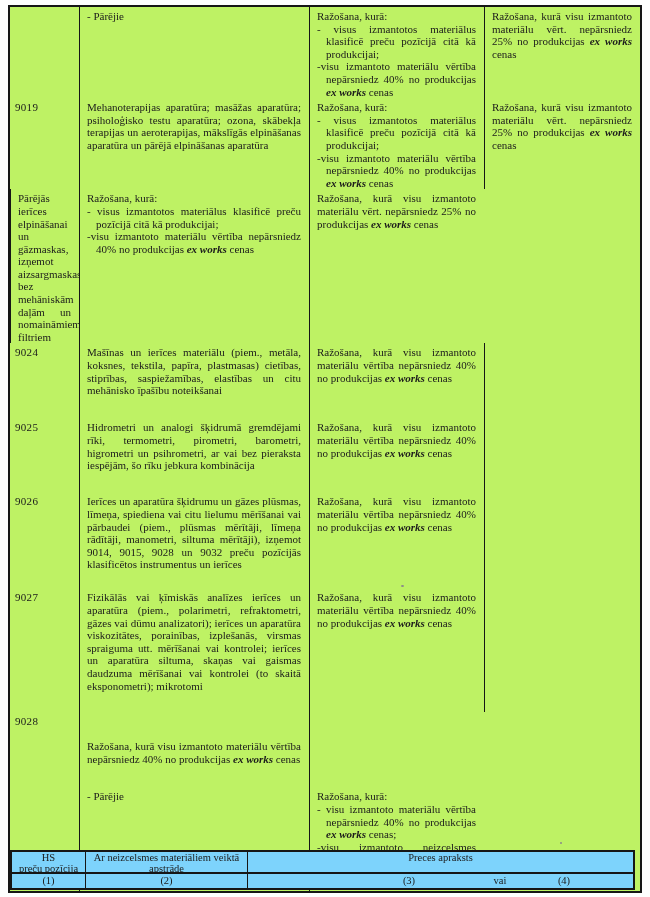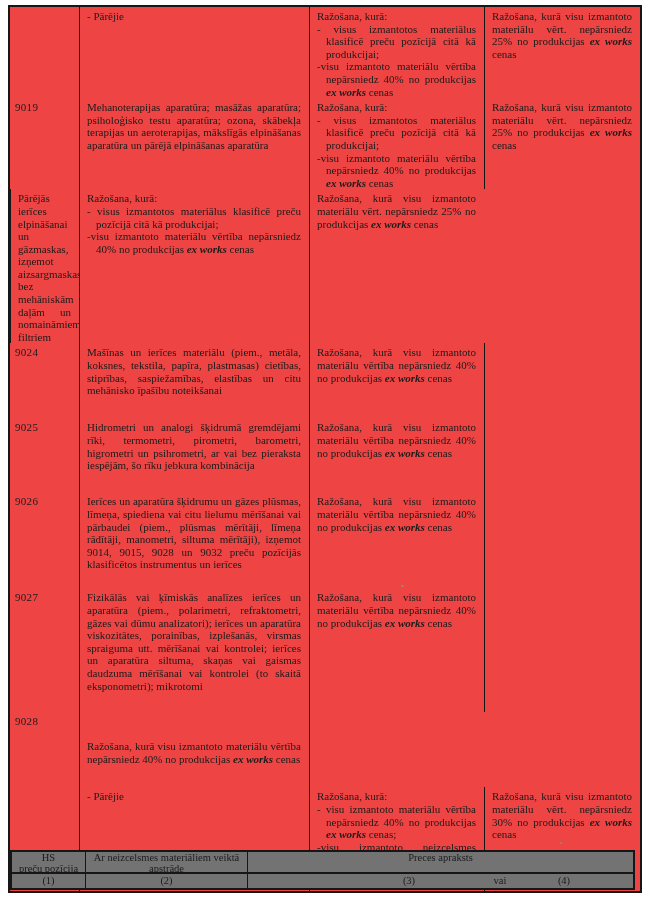--- a/index.html
+++ b/index.html
@@ -14,21 +14,21 @@
   }
   .page { position: relative; width: 650px; height: 897px; }
 
   
   .main-table {
     position: absolute;
     left: 8px; top: 5px;
     width: 634px;
     box-sizing: border-box;
     border: 2px solid #161616;
-    background: #ef4444;
+    background: #bef264;
   }
   .trow {
     display: grid;
     grid-template-columns: 69px 230px 175px 1fr;
   }
   .cell {
     box-sizing: border-box;
     padding: 3px 8px 0 7px;
     font-size: 11px;
     line-height: 12.6px;
@@ -57,21 +57,21 @@
   .offset-rule { margin-top: 25px; }
   .sub-item { margin-top: 0; }
 
   
   .footer-table {
     position: absolute;
     left: 10px; top: 850px;
     width: 625px;
     box-sizing: border-box;
     border: 2px solid #161616;
-    background: #737373;
+    background: #7dd3fc;
     display: grid;
     grid-template-columns: 73px 162px 1fr;
     grid-template-rows: 22px 14px;
   }
   .fcell {
     box-sizing: border-box;
     font-size: 10.5px;
     line-height: 10.8px;
     text-align: center;
     overflow: hidden;
@@ -193,23 +193,20 @@
     <div class="trow rh7b">
       <div class="cell hs"></div>
       <div class="cell border-l jtext">
         <div>- Pārējie</div>
       </div>
       <div class="cell border-l">
         <div>Ražošana, kurā:</div>
         <div class="hang">- visu izmantoto materiālu vērtība nepārsniedz 40% no produkcijas <em>ex works</em> cenas;</div>
         <div class="hang">-visu izmantoto neizcelsmes materiālu vērtība nepārsniedz izmantoto izcelsmes materiālu vērtību</div>
       </div>
-      <div class="cell border-l jtext">
-        <div>Ražošana, kurā visu izmantoto materiālu vērt. nepārsniedz 30% no produkcijas <em>ex works</em> cenas</div>
-      </div>
     </div>
 
   </div>
 
   <div class="footer-table">
     <div class="fcell hdr">
       <div>HS</div>
       <div>preču pozīcija</div>
     </div>
     <div class="fcell hdr border-l">

